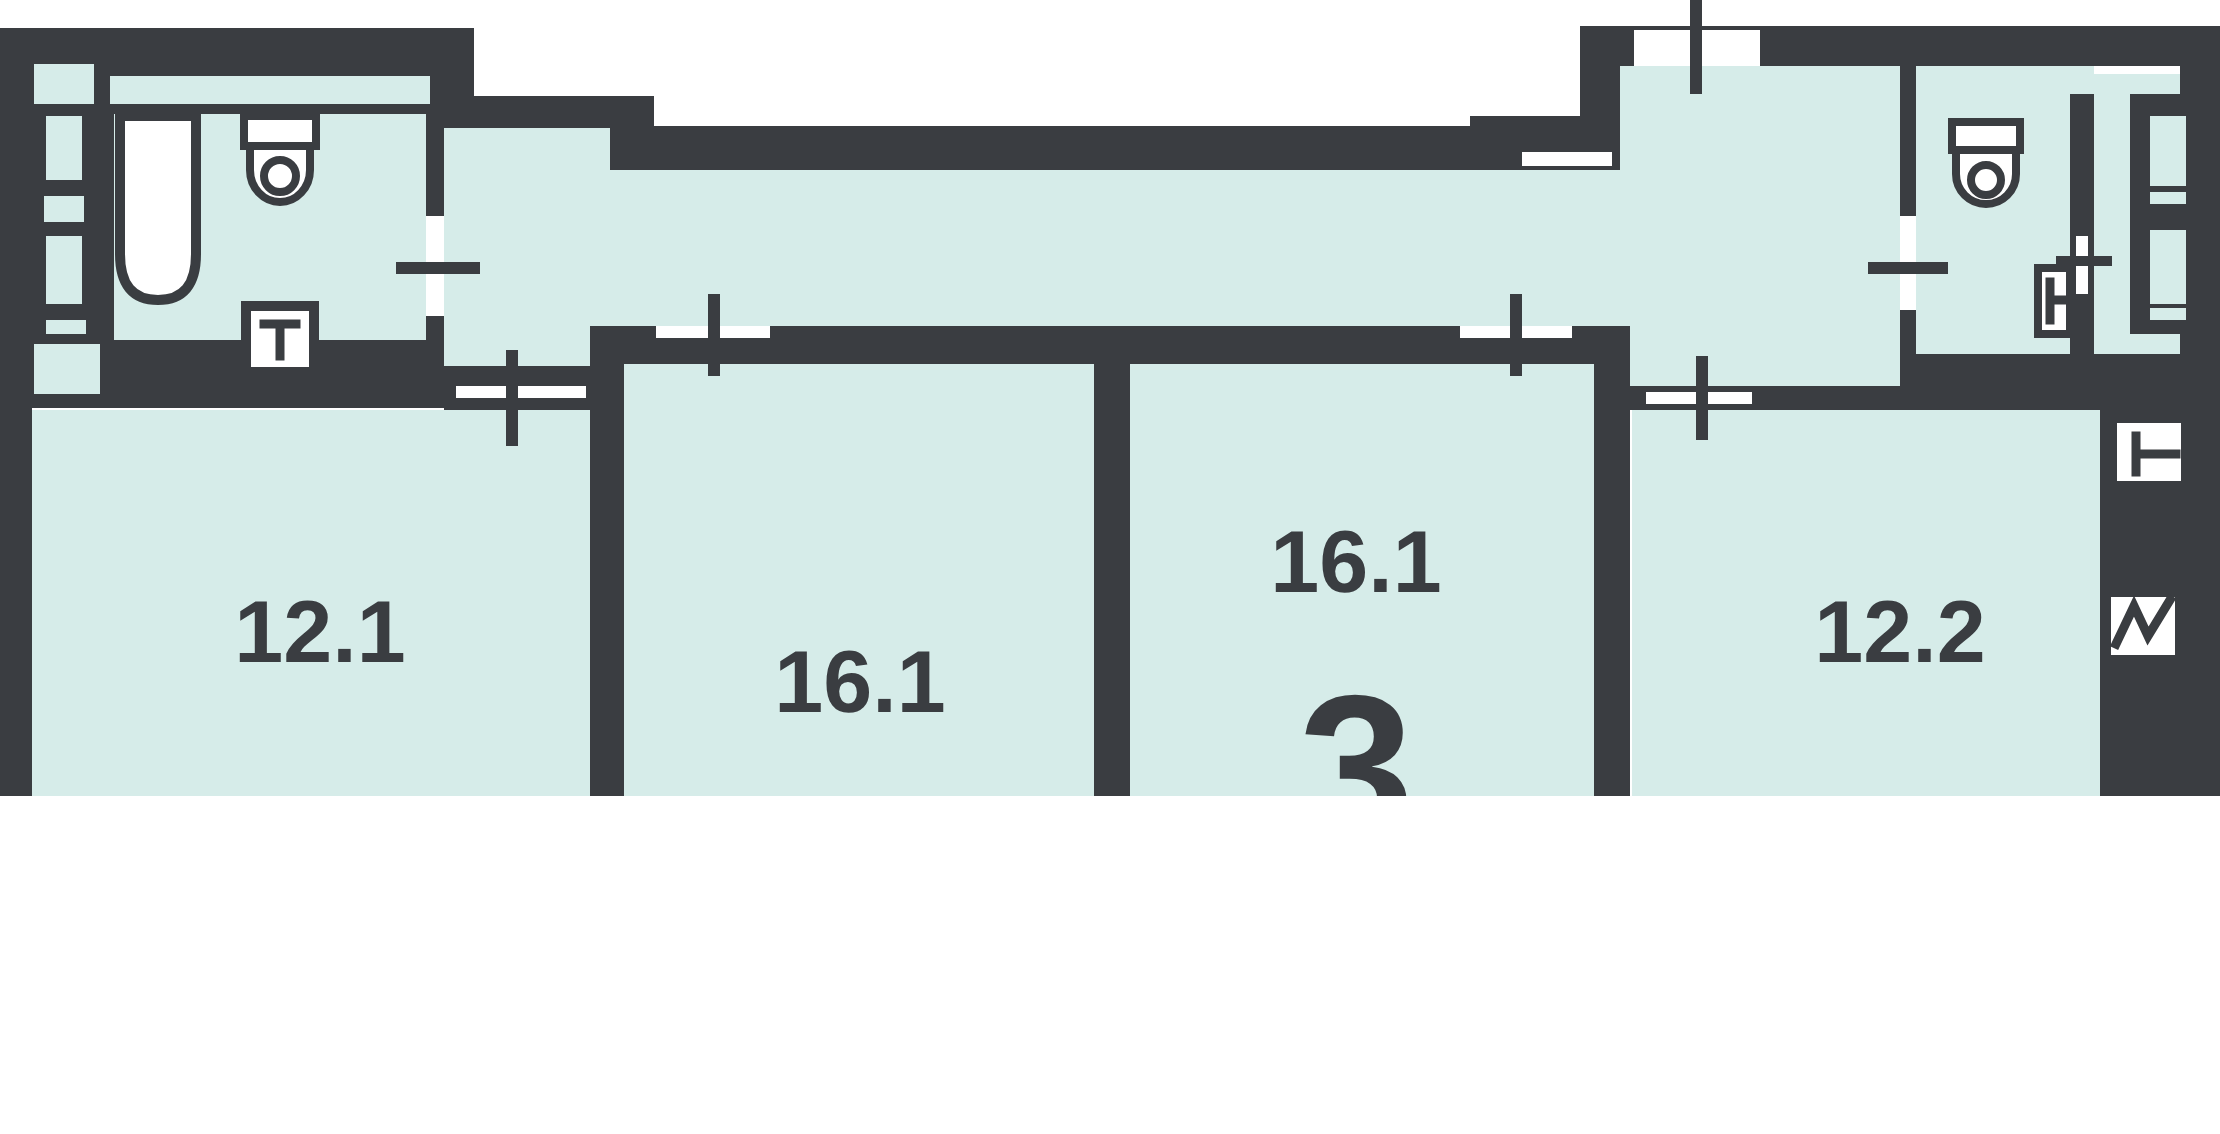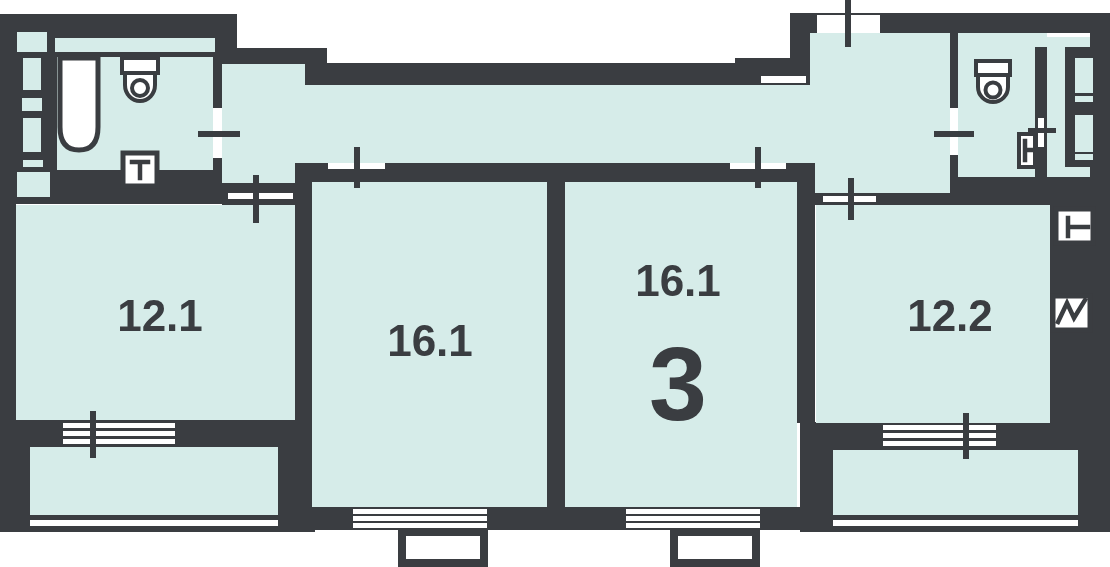--- a/index.html
+++ b/index.html
@@ -2,21 +2,21 @@
 <html><head>
 <meta charset="utf-8">
 <style>
   :root{
     --wall:#3a3d41;
     --floor:#d6ece9;
     --bg:#ffffff;
     --fix:#ffffff;
   }
   html,body{margin:0;padding:0;background:#fff;}
-  .stage{width:1110px;height:567px;background:var(--bg);position:relative;overflow:hidden;}
+  .stage{width:1110px;height:398px;background:var(--bg);position:relative;overflow:hidden;}
   svg{display:block;}
   .wall{fill:var(--wall);}
   .floor{fill:var(--floor);}
   .white{fill:#ffffff;}
   .fixture{fill:var(--fix);stroke:var(--wall);stroke-width:5;}
   .fixture-thin{fill:var(--fix);stroke:var(--wall);stroke-width:4;}
   .sym{stroke:var(--wall);stroke-width:4.5;fill:none;stroke-linecap:square;}
   .room-label{
     font-family:"Liberation Sans","DejaVu Sans",sans-serif;
     font-weight:600;font-size:44px;fill:var(--wall);

